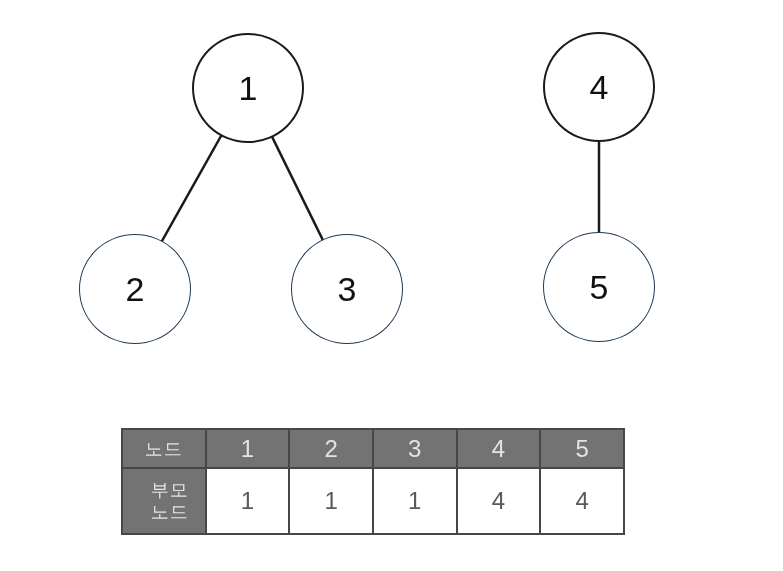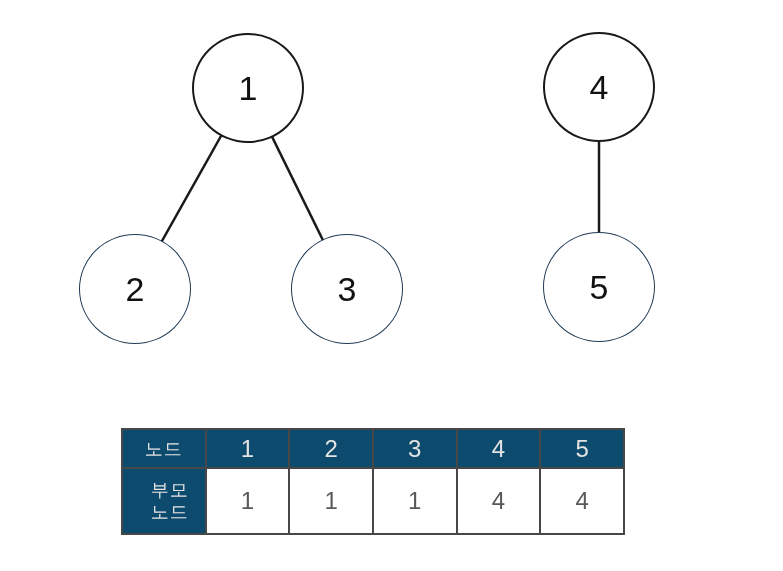--- a/index.html
+++ b/index.html
@@ -29,21 +29,21 @@
     table-layout:fixed;
   }
   table.ptable td{
     border:2px solid #474747;
     text-align:center;
     vertical-align:middle;
     padding:0;
   }
   tr.hrow{height:39px;}
   tr.brow{height:66px;}
-  td.gray{background:#0c4a6e;color:#e3e3e3;}
+  td.gray{background:#737373;color:#e3e3e3;}
   td.hlabel{font-size:18px;letter-spacing:1px;}
   td.hnum{font-size:24px;font-weight:400;}
   td.bnum{background:#ffffff;color:#595959;font-size:24px;}
   td.plabel{font-size:18px;line-height:1.25;letter-spacing:1px;}
   td.plabel span{display:block;margin-left:12px;}
 </style>
 </head>
 <body>
 
 <div class="canvas">

